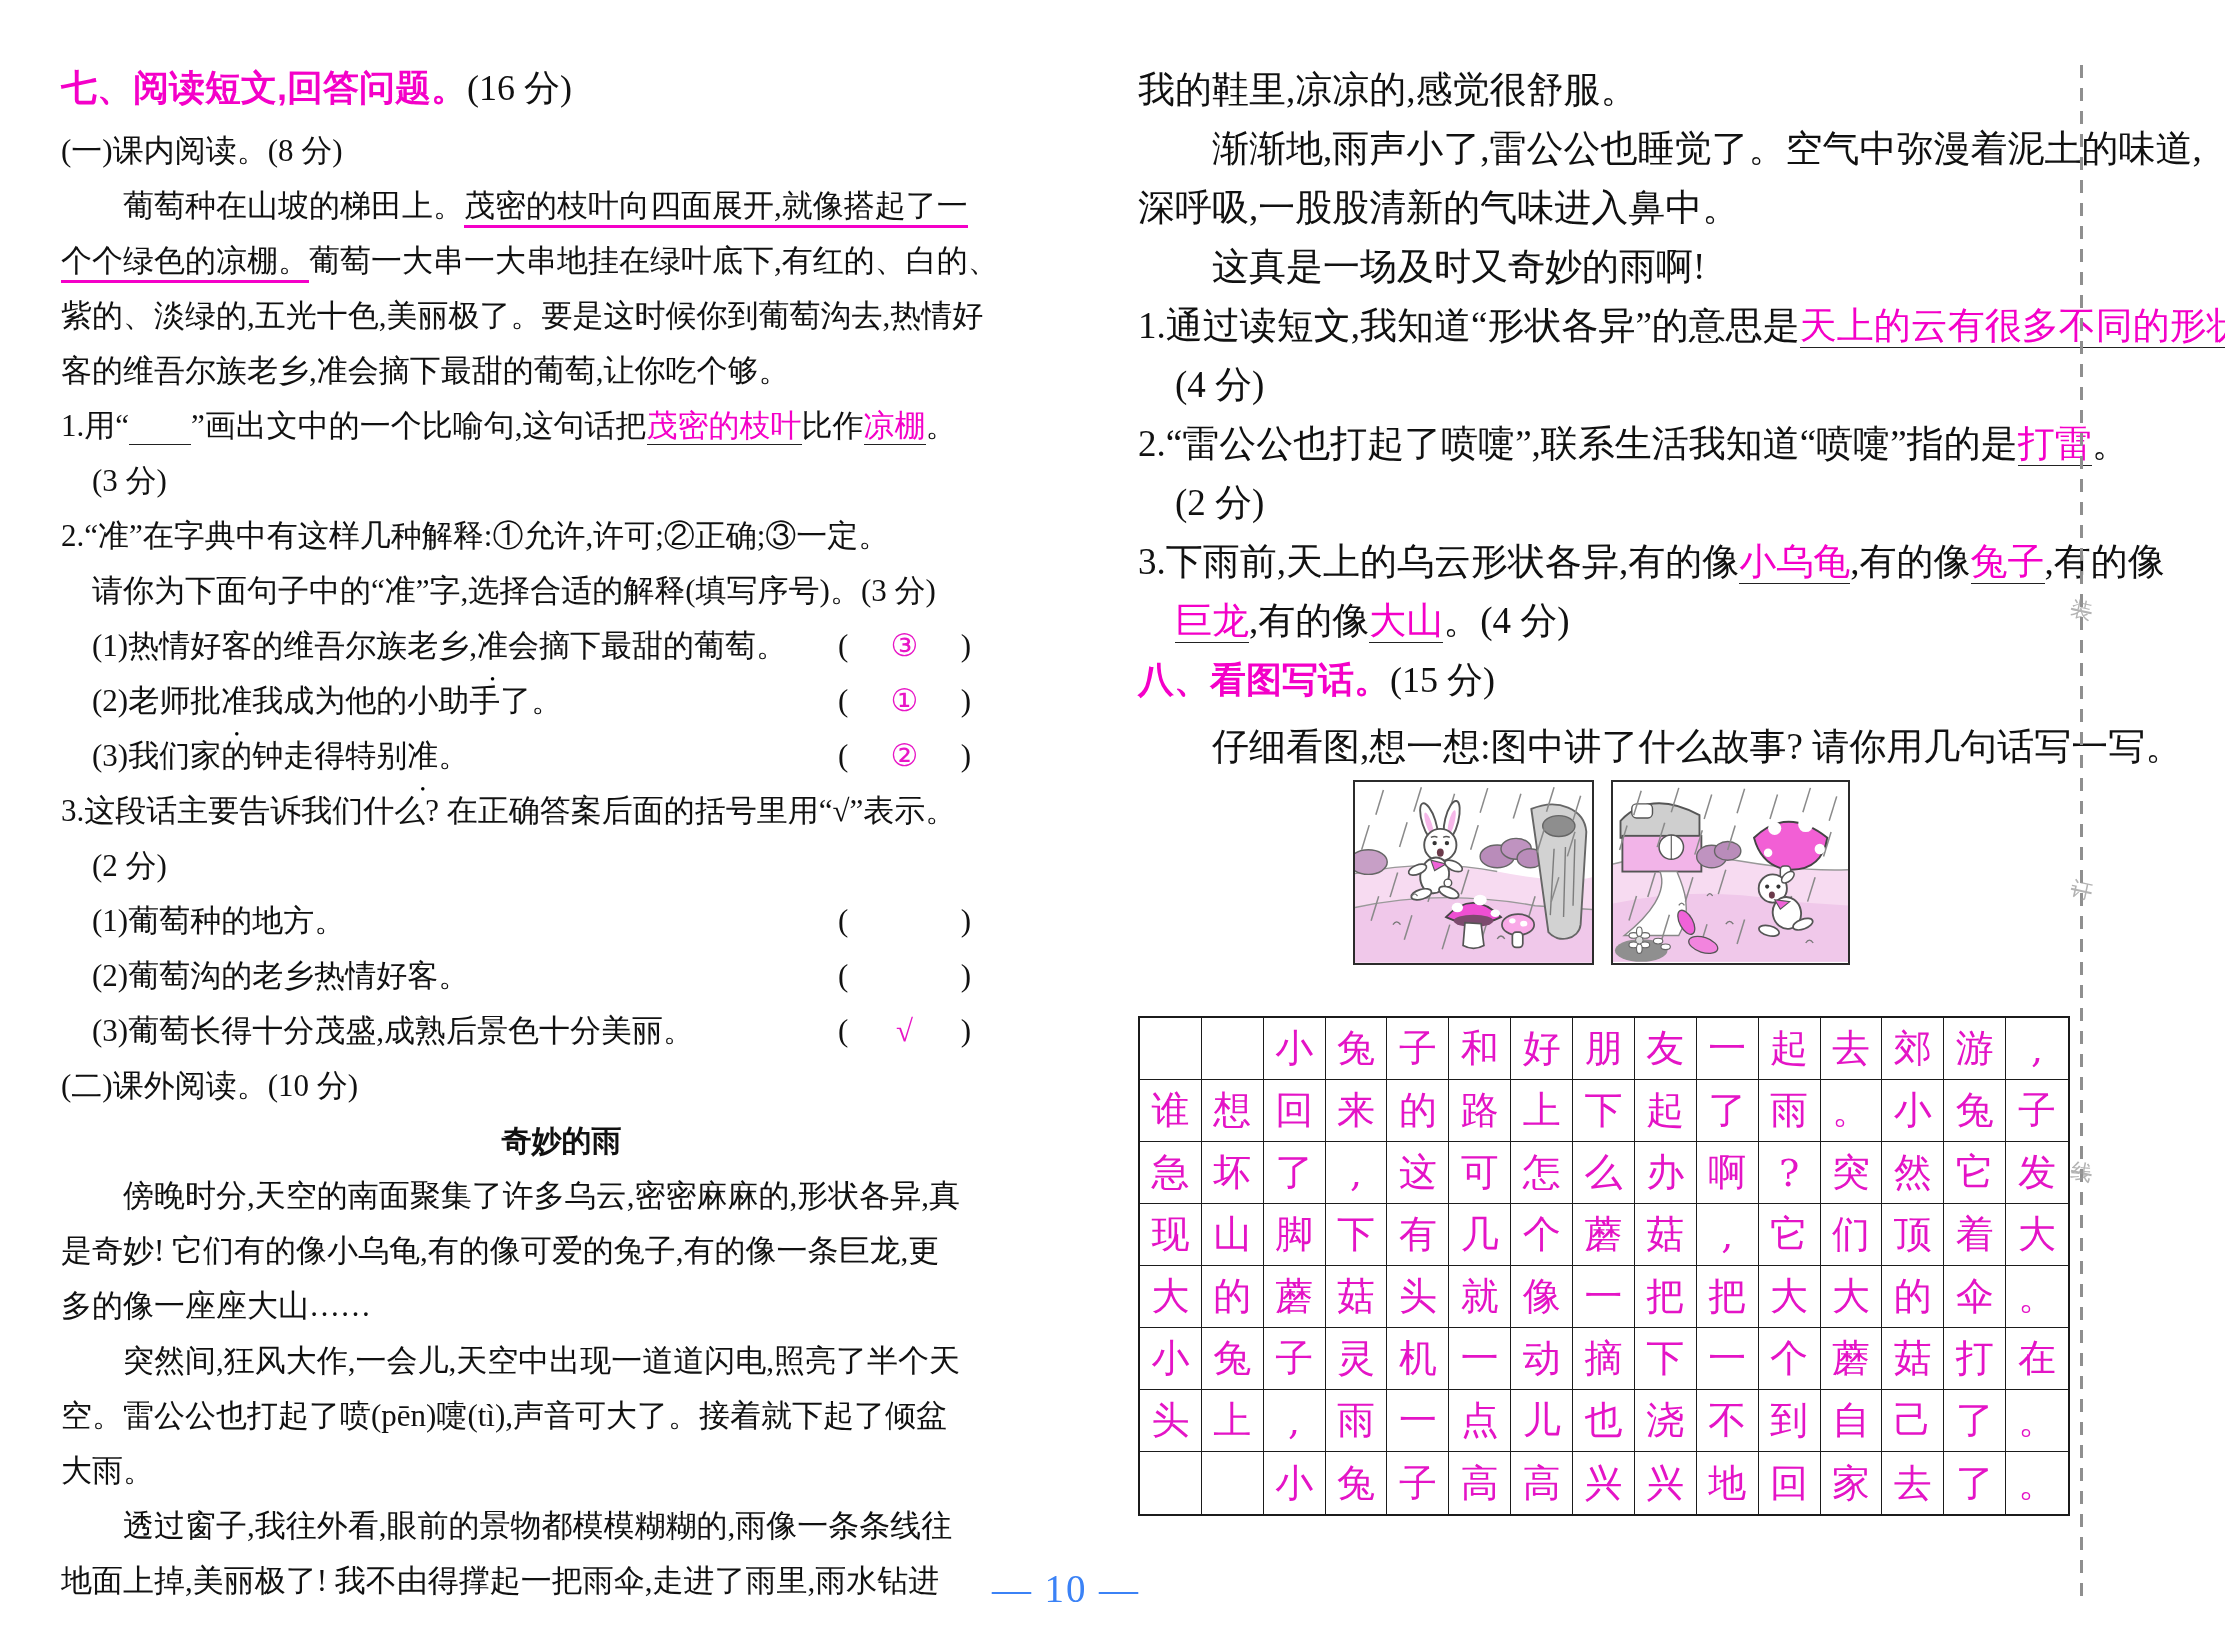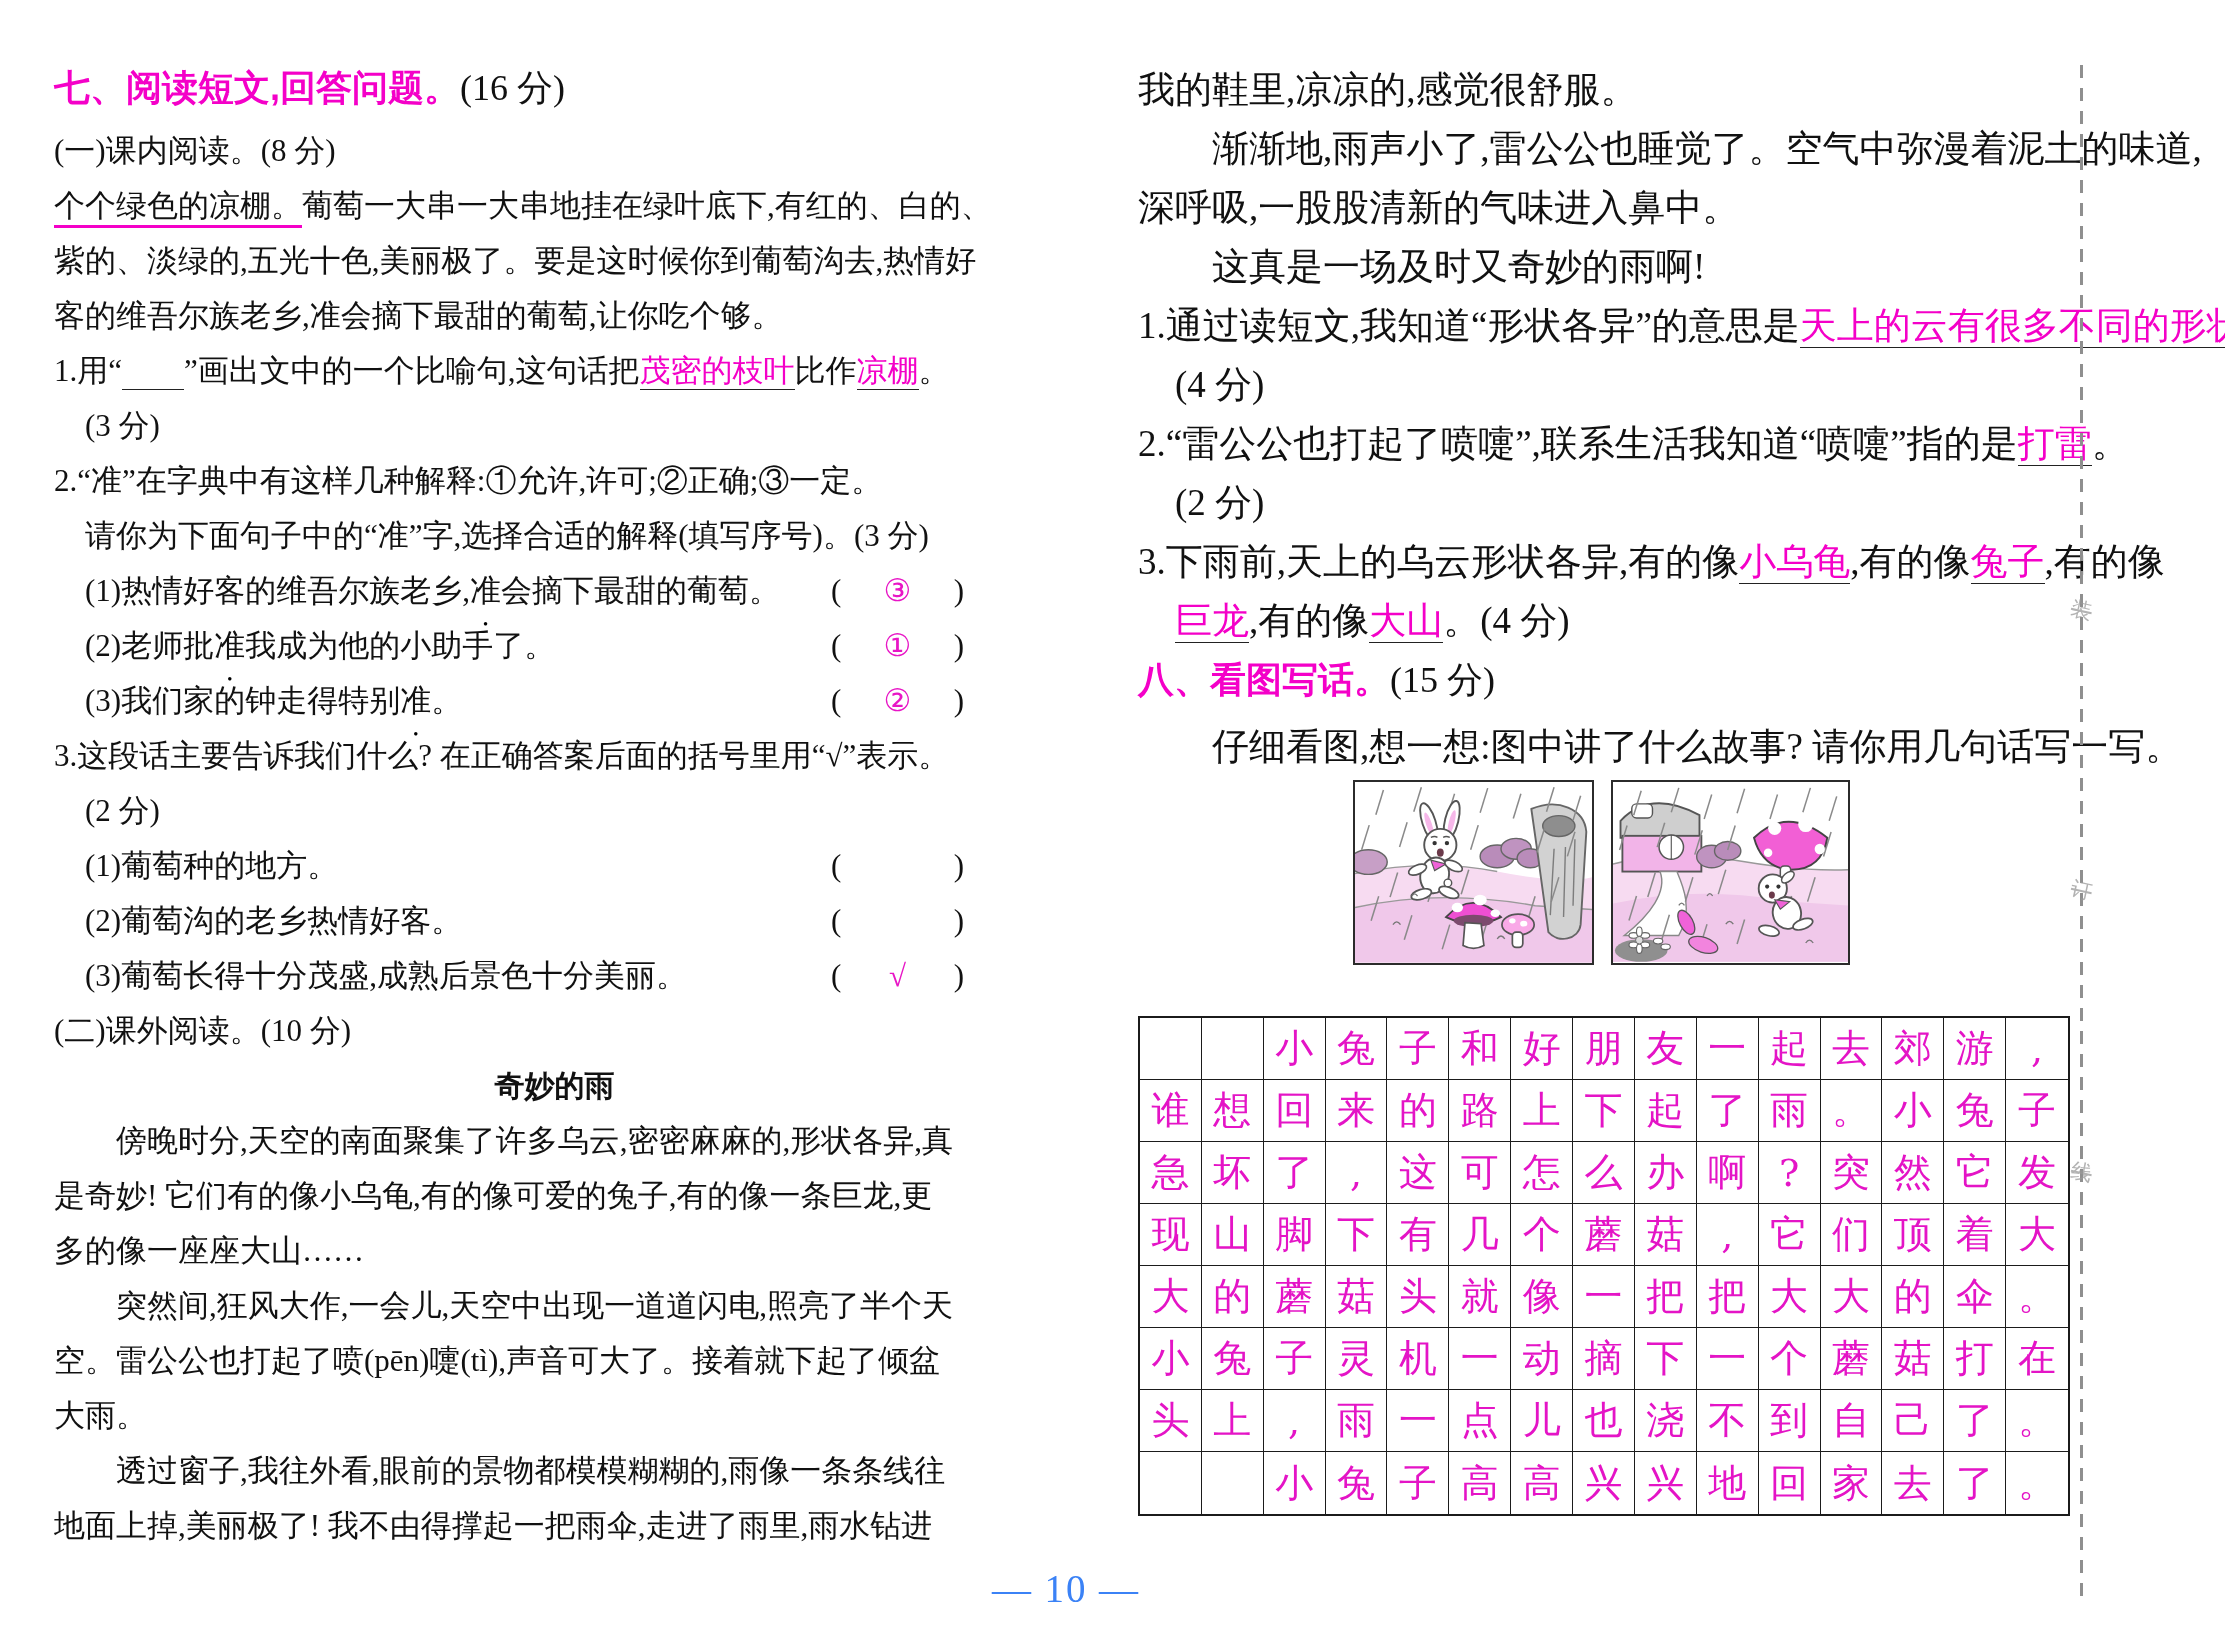--- a/index.html
+++ b/index.html
@@ -38,23 +38,24 @@
   .cell:nth-last-child(-n+15){border-bottom:none;}
   .pagenum{position:absolute;left:970px;top:1566px;width:192px;text-align:center;font-size:39px;color:#3b82f6;letter-spacing:1.9px;}
   .bindline{position:absolute;left:2080px;top:65px;width:2.9px;height:1531px;
     background:repeating-linear-gradient(#8f8f8f 0 13.4px,transparent 13.4px 23px);}
   .bindlabel{position:absolute;left:2067px;width:29px;text-align:center;font-size:21px;color:#9a9a9a;
     text-decoration:line-through;transform:rotate(12deg);opacity:.75;}
 </style>
 </head>
 <body>
 
-<div class="col" id="left-col" style="left:54px;top:60px;width:1001px;">
+<div class="col" id="left-col" style="left:61px;top:60px;width:1001px;">
     <div class="line heading"><span class="mag bold sans">七、阅读短文,回答问题。</span><span class="">(16 分)</span></div>
     <div class="line"><span class="">(一)课内阅读。(8 分)</span></div>
+    <div class="line" style="padding-left: 2em;"><span class="">葡萄种在山坡的梯田上。</span><span class="ulm">茂密的枝叶向四面展开,就像搭起了一</span></div>
     <div class="line"><span class="ulm">个个绿色的凉棚。</span><span class="">葡萄一大串一大串地挂在绿叶底下,有红的、白的、</span></div>
     <div class="line"><span class="">紫的、淡绿的,五光十色,美丽极了。要是这时候你到葡萄沟去,热情好</span></div>
     <div class="line"><span class="">客的维吾尔族老乡,准会摘下最甜的葡萄,让你吃个够。</span></div>
     <div class="line"><span class="">1.用“</span><span class="ulk">　　</span><span class="">”画出文中的一个比喻句,这句话把</span><span class="mag ulk">茂密的枝叶</span><span class="">比作</span><span class="mag ulk">凉棚</span><span class="">。</span></div>
     <div class="line" style="padding-left: 1em;"><span class="">(3 分)</span></div>
     <div class="line"><span class="">2.“准”在字典中有这样几种解释:①允许,许可;②正确;③一定。</span></div>
     <div class="line" style="padding-left: 1em;"><span class="">请你为下面句子中的“准”字,选择合适的解释(填写序号)。(3 分)</span></div>
     <div class="line" style="padding-left: 1em;"><span class="">(1)热情好客的维吾尔族老乡,</span><span class="dotted">准</span><span class="">会摘下最甜的葡萄。</span><span class="ansbox">
         <span>(</span>
         <span class="mid">③</span>

